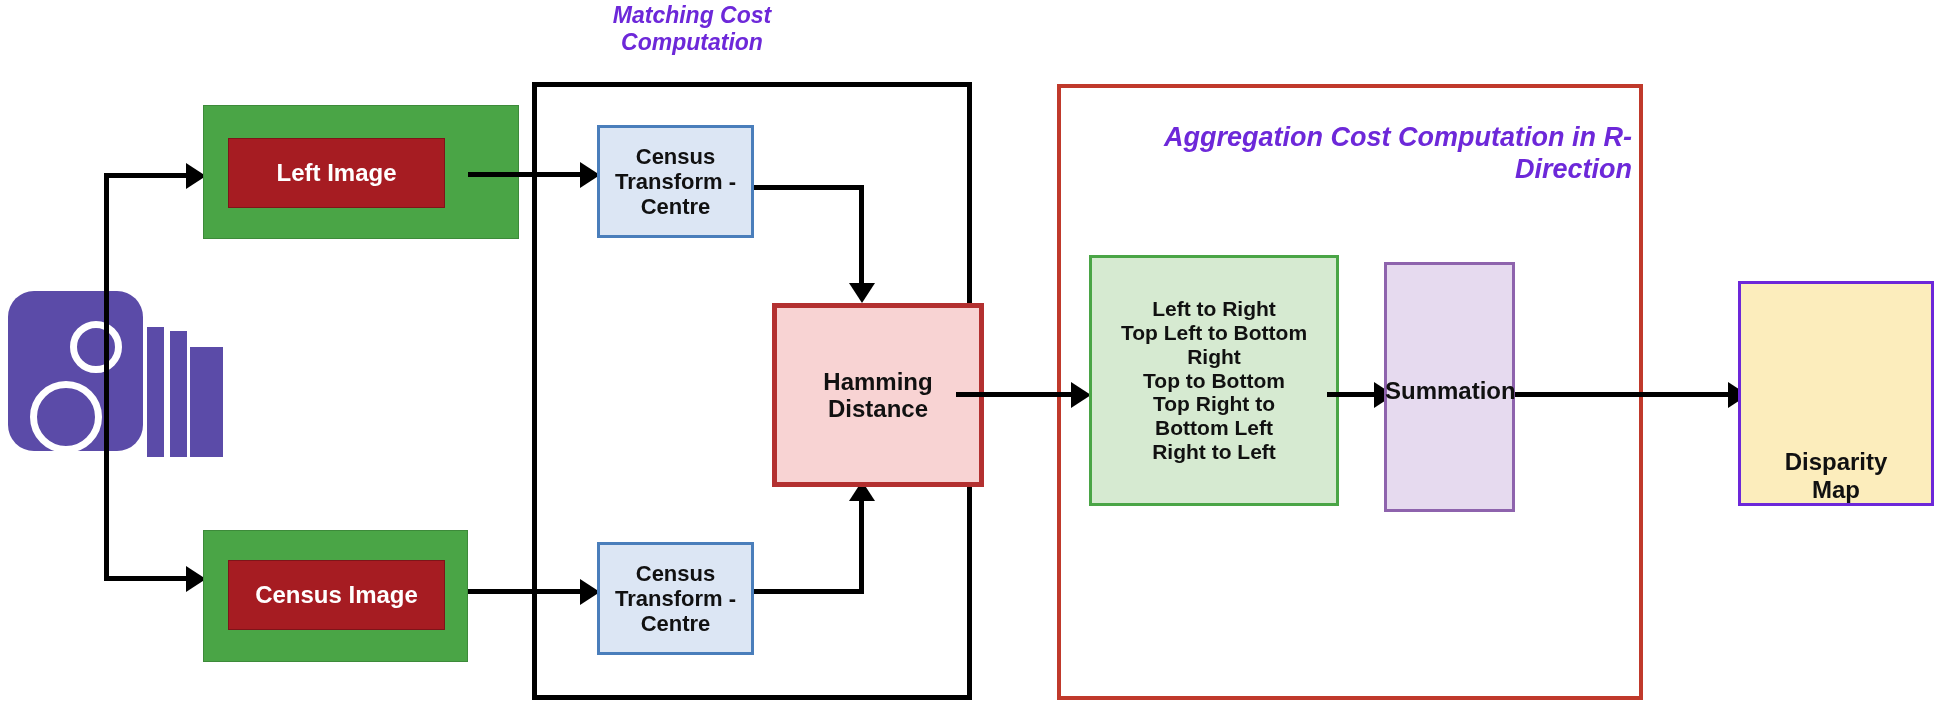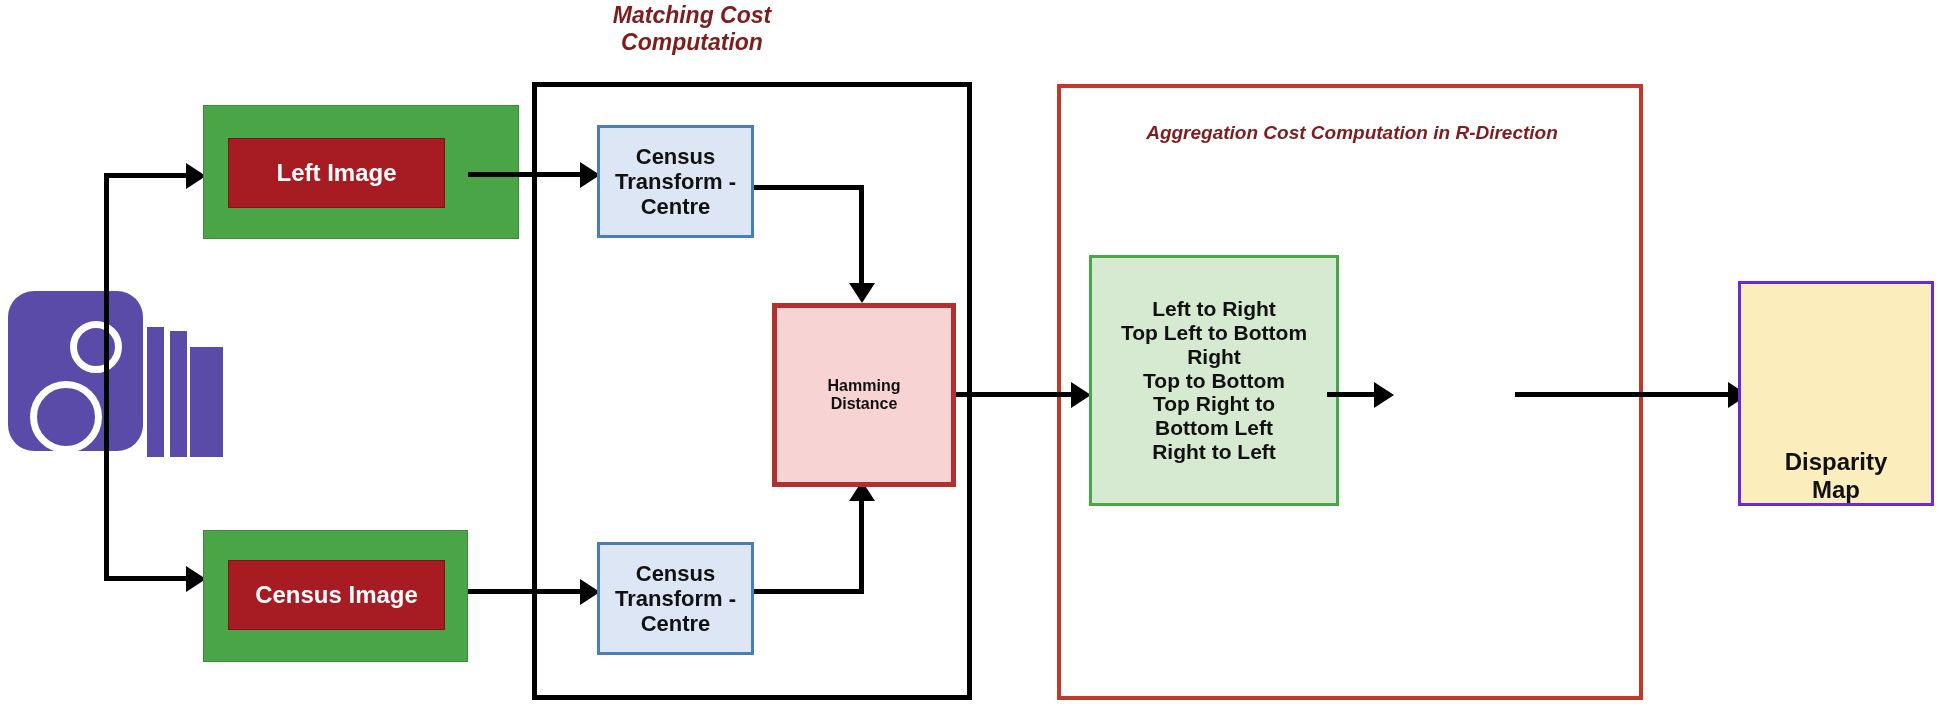--- a/index.html
+++ b/index.html
@@ -24,21 +24,21 @@
     border: 5px solid #000000;
     background: transparent;
   }
   .group-box-red {
     border: 4px solid #c0392b;
     background: transparent;
   }
   .group-title {
     font-weight: bold;
     font-style: italic;
-    color: #7f1d1d;
+    color: #6d28d9;
     text-align: center;
     line-height: 1.18;
     white-space: pre-line;
   }
 
   
   .node {
     display: flex;
     align-items: center;
     justify-content: center;
@@ -125,21 +125,21 @@
 
 <div id="canvas">
 
   <div class="abs group-title" style="left:532px; top:2px; width:320px; font-size:23px;">Matching Cost
 Computation</div>
 
   <div class="abs group-box" style="left:532px; top:82px; width:440px; height:618px;"></div>
 
   <div class="abs group-box-red" style="left:1057px; top:84px; width:586px; height:616px;"></div>
 
-  <div class="abs group-title" style="left:1072px; top:122px; width:560px; font-size:19px; text-align:center;">Aggregation Cost Computation in R-Direction</div>
+  <div class="abs group-title" style="left:1072px; top:122px; width:560px; font-size:27px; text-align:right;">Aggregation Cost Computation in R-Direction</div>
 
   <div class="abs" style="left:8px; top:275px; width:215px; height:195px;">
     <div class="abs camera-body" style="left:0px; top:16px; width:135px; height:160px;"></div>
     <div class="abs camera-ring" style="left:62px; top:46px; width:52px; height:52px;"></div>
     <div class="abs camera-ring" style="left:22px; top:106px; width:72px; height:72px;"></div>
     <div class="abs camera-barrel" style="left:139px; top:52px; width:17px; height:130px;"></div>
     <div class="abs camera-barrel" style="left:162px; top:56px; width:17px; height:126px;"></div>
     <div class="abs camera-barrel" style="left:182px; top:72px; width:33px; height:110px;"></div>
     <div class="abs camera-barrel" style="left:195px; top:98px; width:20px; height:84px;"></div>
   </div>
@@ -183,41 +183,44 @@
   </div>
 
   <div class="abs line-h" style="left:754px; top:185px; width:110px;"></div>
   <div class="abs line-v" style="left:859px; top:185px; height:101px;"></div>
   <div class="abs arrow-down" style="left:849px; top:283px;"></div>
 
   <div class="abs line-h" style="left:754px; top:589px; width:110px;"></div>
   <div class="abs line-v" style="left:859px; top:500px; height:94px;"></div>
   <div class="abs arrow-up" style="left:849px; top:481px;"></div>
 
-  <div class="abs node node-hamming" style="left:772px; top:303px; width:184px; height:184px; font-size:16px;text-align:center;">
+  <div class="abs node node-hamming" style="left:772px; top:303px; width:212px; height:184px; font-size:24px;text-align:center;">
     <span>Hamming
 Distance</span>
   </div>
 
   <div class="abs line-h" style="left:956px; top:392px; width:120px;"></div>
   <div class="abs arrow-right" style="left:1071px; top:382px;"></div>
 
   <div class="abs node node-aggregation" style="left:1077px; top:255px; width:250px; height:251px; font-size:21px;">
     <span>Left to Right
 Top Left to Bottom
 Right
 Top to Bottom
 Top Right to
 Bottom Left
 Right to Left</span>
   </div>
 
   <div class="abs line-h" style="left:1327px; top:392px; width:56px;"></div>
   <div class="abs arrow-right" style="left:1374px; top:382px;"></div>
 
+  <div class="abs node node-summation" style="left:1384px; top:262px; width:131px; height:250px;">
+    <span class="overflow-label" style="left:-2px; top:112px; font-size:24px;">Summation</span>
+  </div>
 
   <div class="abs line-h" style="left:1515px; top:392px; width:216px;"></div>
   <div class="abs arrow-right" style="left:1728px; top:382px;"></div>
 
   <div class="abs node node-disparity" style="left:1738px; top:281px; width:196px; height:225px; font-size:24px;">
     <span>Disparity
 Map</span>
   </div>
 
 </div>

